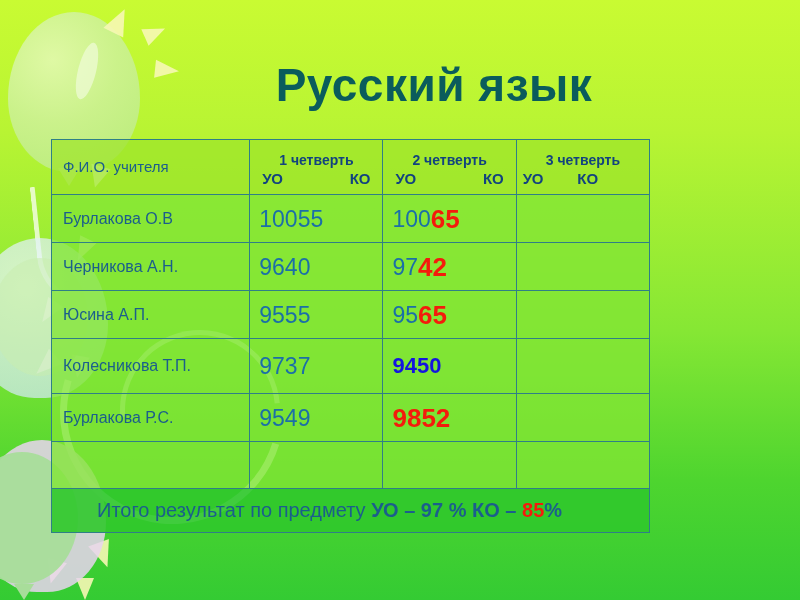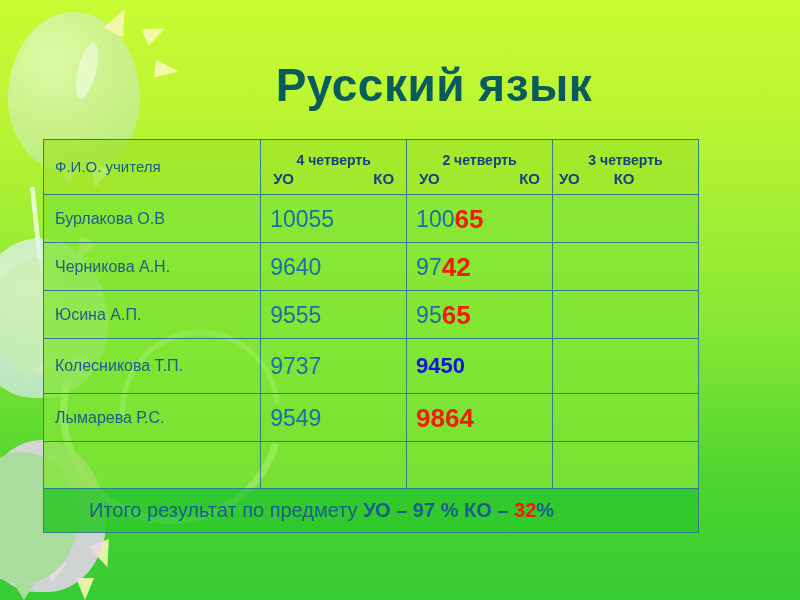--- a/index.html
+++ b/index.html
@@ -136,23 +136,23 @@
     font-size: 46px;
     font-weight: bold;
     color: #0a5c5c;
     letter-spacing: .5px;
     padding-left: 60px;
   }
 
   
   .tbl-wrap {
     position: absolute;
-    left: 43px;
+    left: 51px;
     top: 139px;
-    width: 656px;
+    width: 599px;
   }
   table.grades {
     width: 100%;
     border-collapse: collapse;
     table-layout: fixed;
   }
   table.grades td {
     border: 1px solid #2f7f87;
     padding: 0;
     vertical-align: middle;
@@ -265,21 +265,21 @@
   <div class="title">Русский язык</div>
 
   <div class="tbl-wrap">
     <table class="grades">
       <thead>
         <tr>
           <td class="col-name">
             <span class="hdr-name">Ф.И.О. учителя</span>
           </td>
           <td class="col-q">
-            <span class="qhead">4 четверть</span>
+            <span class="qhead">1 четверть</span>
             <span class="sub">
               <span>УО</span>
               <span>КО</span>
             </span>
           </td>
           <td class="col-q">
             <span class="qhead">2 четверть</span>
             <span class="sub">
               <span>УО</span>
               <span>КО</span>
@@ -373,31 +373,31 @@
               </span>
             </td>
           <td>
               <span class="vals">
                 <span class="uo"></span>
                 <span class="ko"></span>
               </span>
             </td>
         </tr>
         <tr>
-          <td><span class="teacher">Лымарева Р.С.</span></td>
+          <td><span class="teacher">Бурлакова Р.С.</span></td>
           <td>
               <span class="vals">
                 <span class="uo">95</span>
                 <span class="ko">49</span>
               </span>
             </td>
           <td>
               <span class="vals">
                 <span class="uo hl-red">98</span>
-                <span class="ko hl-red">64</span>
+                <span class="ko hl-red">52</span>
               </span>
             </td>
           <td>
               <span class="vals">
                 <span class="uo"></span>
                 <span class="ko"></span>
               </span>
             </td>
         </tr>
         <tr class="r-empty">
@@ -418,19 +418,19 @@
               <span class="vals">
                 <span class="uo"></span>
                 <span class="ko"></span>
               </span>
             </td>
         </tr>
       </tbody>
       <tfoot>
         <tr>
           <td colspan="4">
-            <span class="total"><span>Итого результат по предмету </span><b>УО – 97 %</b><span>  </span><b>КО – </b><span class="red">32</span><b>%</b></span>
+            <span class="total"><span>Итого результат по предмету </span><b>УО – 97 %</b><span>  </span><b>КО – </b><span class="red">85</span><b>%</b></span>
           </td>
         </tr>
       </tfoot>
     </table>
   </div>
 </div>
 
 </body></html>

